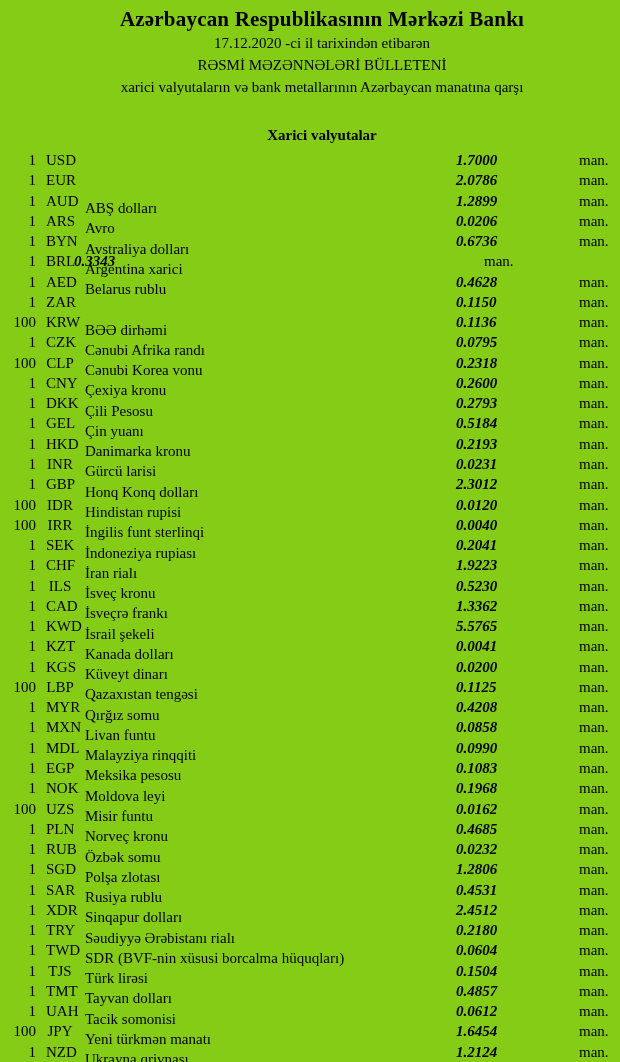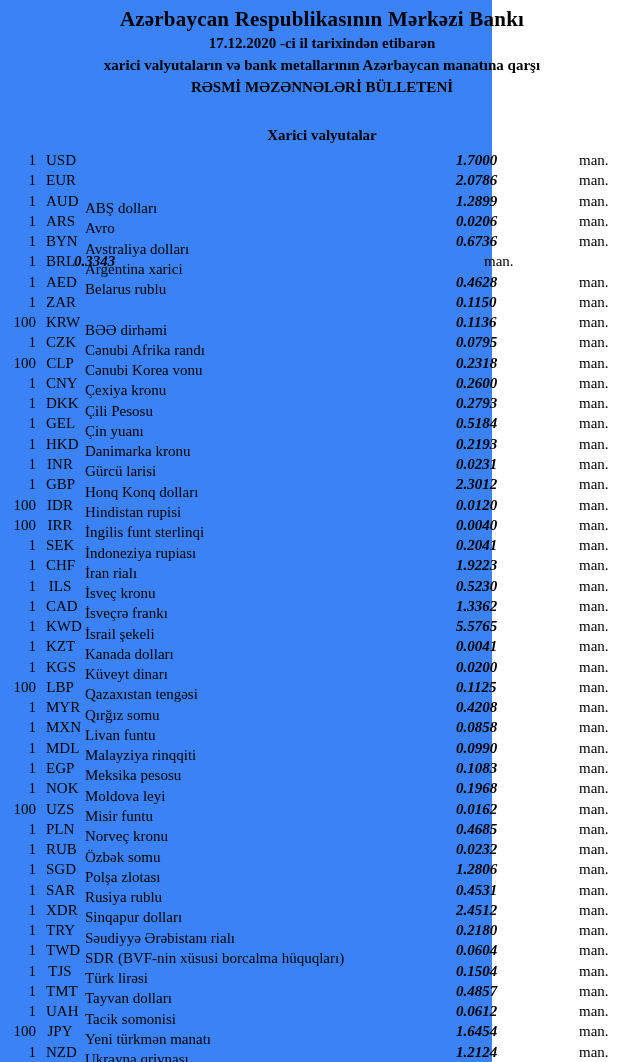--- a/index.html
+++ b/index.html
@@ -7,40 +7,40 @@
     width: 620px;
     background: #ffffff;
   }
   body {
     height: 1062px;
     overflow: hidden;
     font-family: "Liberation Serif", "DejaVu Serif", serif;
     color: #000000;
   }
   .page {
-    width: 492px;
+    width: 620px;
     height: 1062px;
-    background: #3b82f6;
+    background: #84cc16;
     position: relative;
   }
   .header {
     margin-left: 28px;
     width: 588px;
     padding-top: 6px;
     text-align: center;
   }
   .bank-title {
     font-size: 21px;
     font-weight: bold;
     line-height: 26px;
     letter-spacing: 0.2px;
   }
   .sub-line {
     font-size: 15px;
-    font-weight: bold;
+    font-weight: normal;
     line-height: 22px;
   }
   .section-title {
     font-size: 15px;
     font-weight: bold;
     line-height: 22px;
     margin-top: 26px;
   }
   .rates-table {
     margin-top: 4px;
@@ -61,22 +61,22 @@
   .unit    { padding-left: 28px; }
 </style>
 </head>
 <body>
 
 <div class="page">
 
   <div class="header">
     <div class="bank-title">Azərbaycan Respublikasının Mərkəzi Bankı</div>
     <div class="sub-line">17.12.2020 -ci il tarixindən etibarən</div>
+    <div class="sub-line">RƏSMİ MƏZƏNNƏLƏRİ BÜLLETENİ</div>
     <div class="sub-line">xarici valyutaların və bank metallarının Azərbaycan manatına qarşı</div>
-    <div class="sub-line">RƏSMİ MƏZƏNNƏLƏRİ BÜLLETENİ</div>
     <div class="section-title">Xarici valyutalar</div>
   </div>
 
   <div class="rates-table" id="rates-table">
     <div class="row">
       <span class="nominal">1</span>
       <span class="code">USD</span>
       <span class="name">ABŞ dolları</span>
       <span class="rate">1.7000</span>
       <span class="unit">man.</span>

